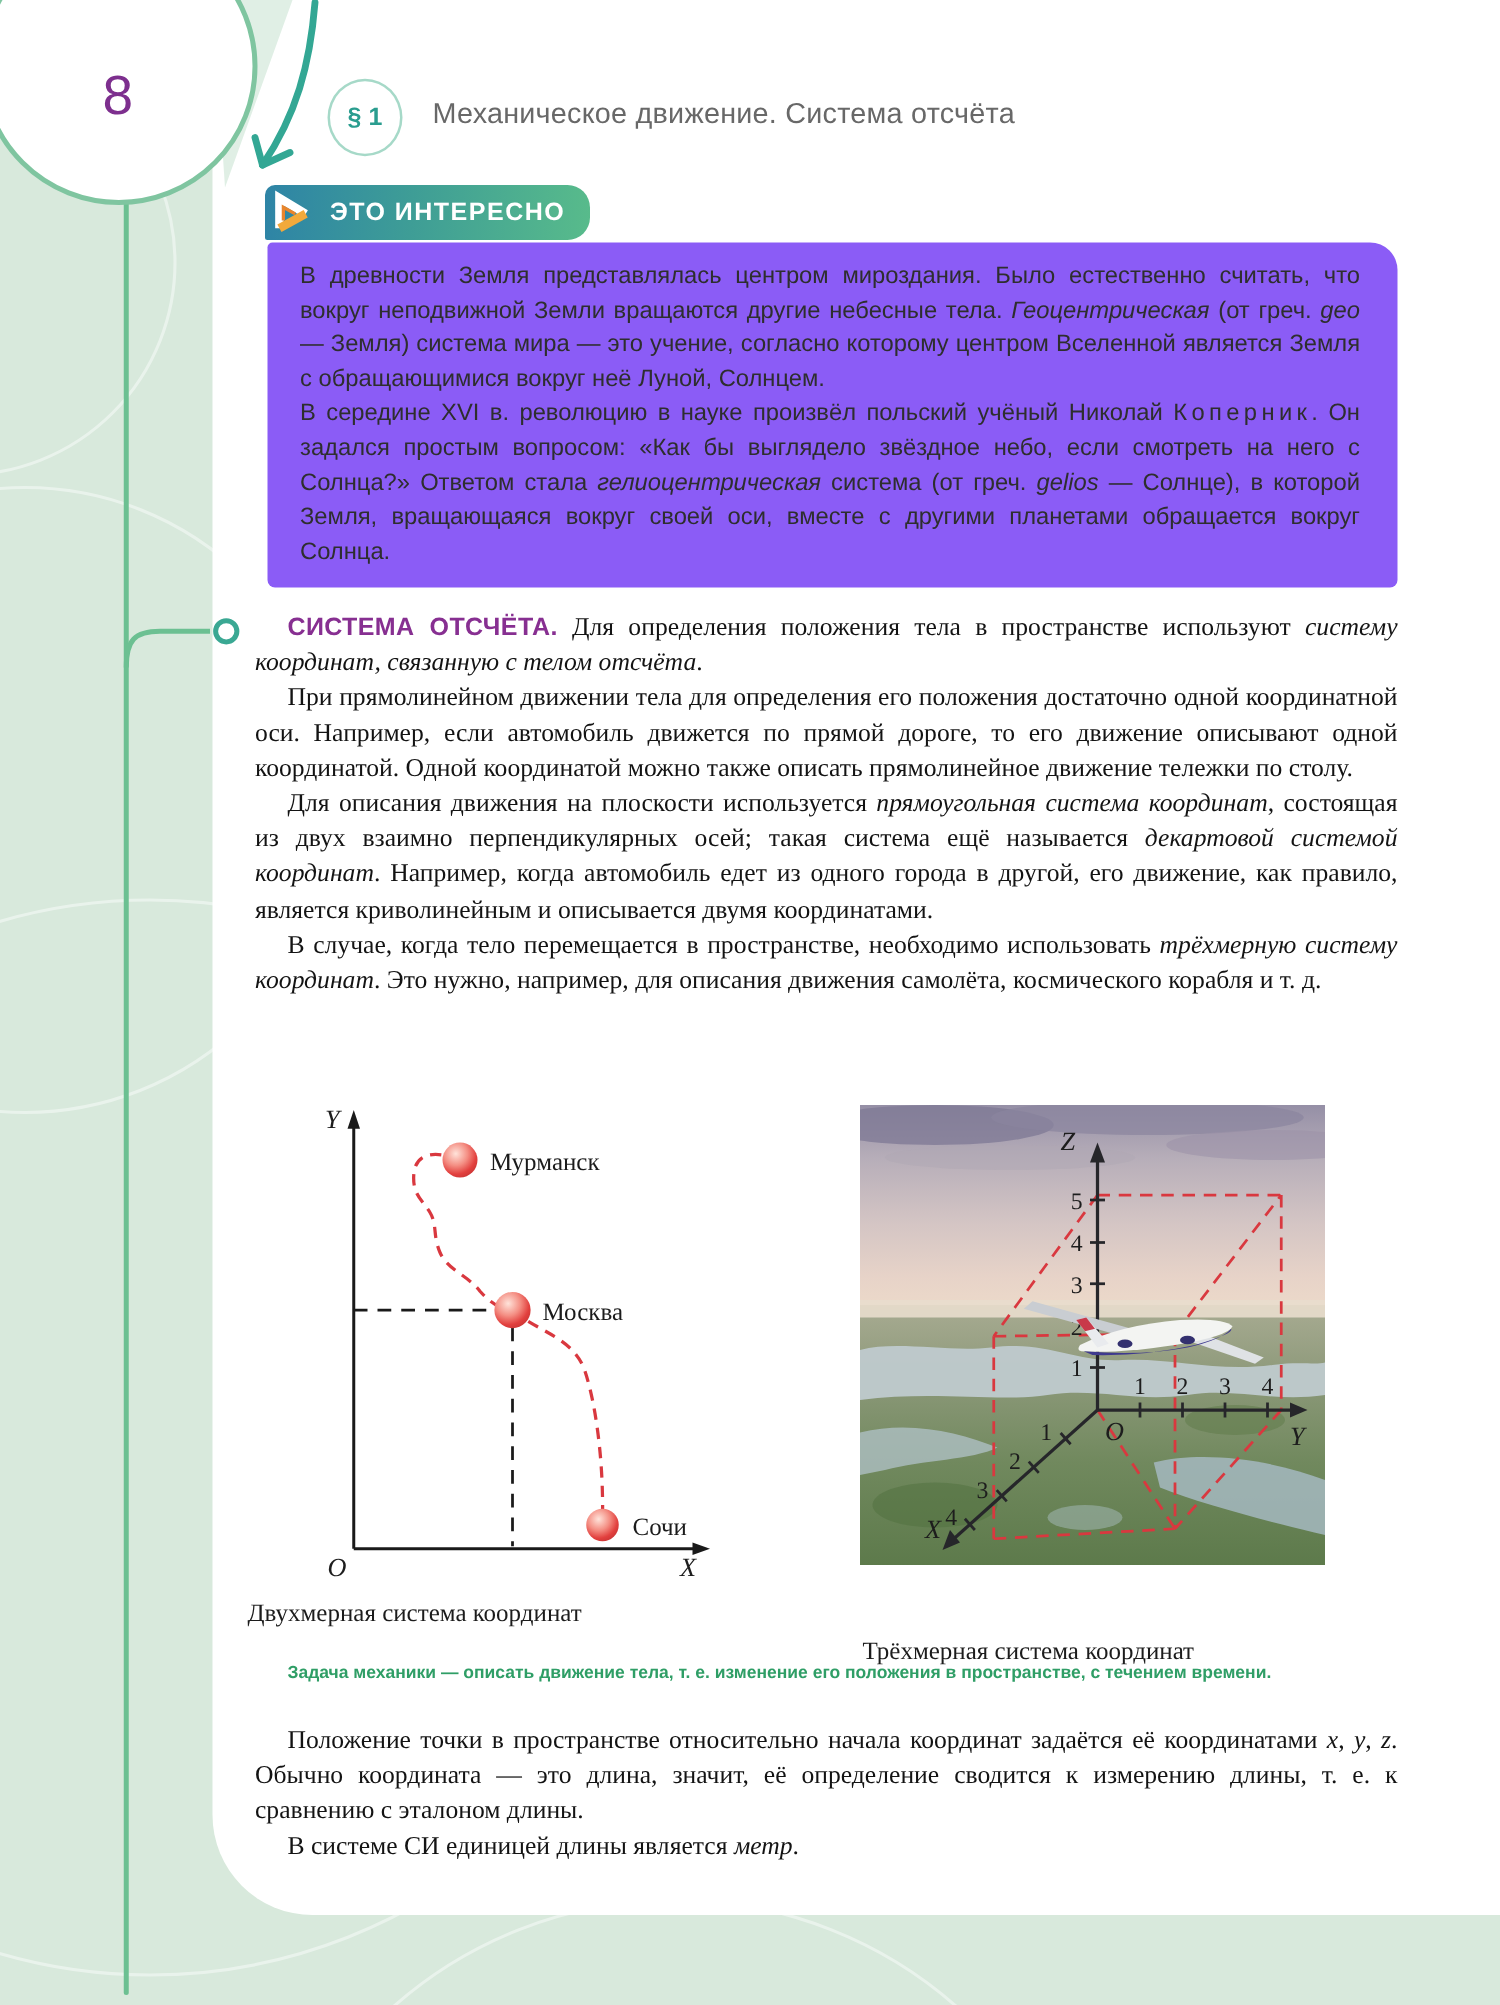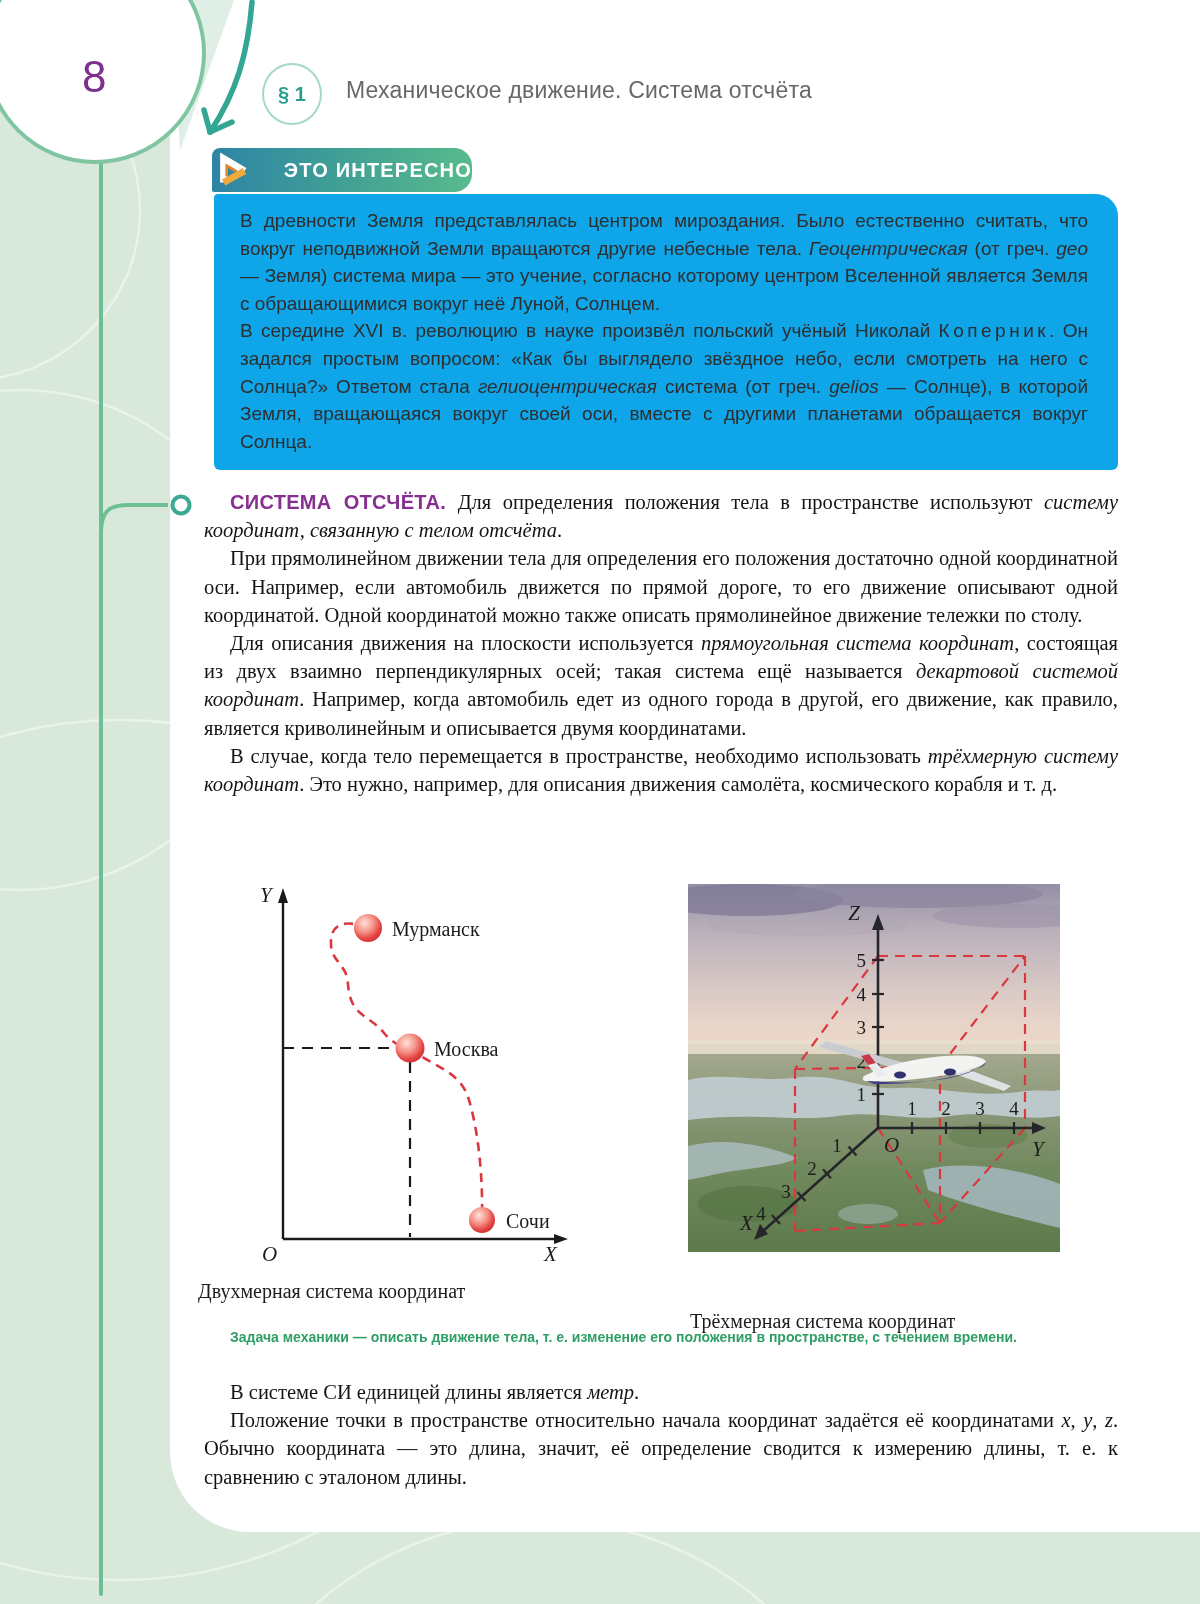--- a/index.html
+++ b/index.html
@@ -17,24 +17,24 @@
             font-size:44px;color:#7d2f8e;}
   .arrow-svg{position:absolute;left:190px;top:0;z-index:4;}
   .branch-svg{position:absolute;left:98px;top:478px;z-index:4;}
   .section-badge{position:absolute;left:262px;top:63px;width:56px;height:58px;border:2.5px solid #a6d9c8;
                  border-radius:50%;z-index:3;display:flex;align-items:center;justify-content:center;
                  font-family:"Liberation Sans",sans-serif;font-weight:bold;font-size:20px;color:#2a9d8f;}
   .page-title{position:absolute;left:346px;top:77px;z-index:3;font-family:Liberation Sans, sans-serif;
               font-size:23px;color:#686868;letter-spacing:.2px;}
   .interest-badge{position:absolute;left:212px;top:148px;width:260px;height:44px;z-index:4;
                   background:linear-gradient(93deg,#2e84a6 0%,#3e9d96 45%,#58bb8b 100%);
-                  border-radius:8px 18px 18px 2px;display:flex;align-items:center;justify-content:space-between;}
+                  border-radius:8px 18px 18px 2px;display:flex;align-items:center;}
   .interest-label{font-family:"Liberation Sans",sans-serif;font-weight:bold;font-size:20px;color:#ffffff;
                   letter-spacing:1.2px;margin-left:10px;}
-  .info-box{position:absolute;left:214px;top:194px;width:904px;height:276px;background:#0ea5e9;
+  .info-box{position:absolute;left:214px;top:194px;width:904px;height:276px;background:#8b5cf6;
             border-radius:4px 22px 6px 6px;z-index:3;box-sizing:border-box;padding:13px 30px 0 26px;}
   .info-p{margin:0;font-family:"Liberation Sans",sans-serif;font-size:19px;line-height:27.6px;
           color:#2e2e2e;text-align:justify;}
   .body-text{position:absolute;left:204px;width:914px;z-index:3;font-size:20.5px;line-height:28.2px;
              color:#131313;}
   .body-text.top-block{top:488px;}
   .body-text.bottom-block{top:1378px;}
   .para{margin:0;text-indent:26px;text-align:justify;}
   .it{font-style:italic;}
   .lead{font-family:"Liberation Sans",sans-serif;font-weight:bold;color:#872f91;letter-spacing:.3px;
@@ -262,17 +262,17 @@
       <path d="M173,172 L181,170 L188,179 L180,181 Z" fill="#c8394a"></path>
       <ellipse cx="212" cy="191" rx="6" ry="3.4" fill="#33306f"></ellipse>
       <ellipse cx="262" cy="188" rx="6" ry="3.4" fill="#33306f"></ellipse>
     </g>
   </svg>
   <div class="fig-caption" style="left:690px;width:372px;margin-top:30px;">Трёхмерная система координат</div>
 
   <div class="task-heading">Задача механики — описать движение тела, т. е. изменение его положения в пространстве, с течением времени.</div>
 
   <div class="body-text bottom-block">
+    <p class="para"><span>Положение точки в пространстве относительно начала координат задаётся её координатами </span><span class="it">x</span><span>, </span><span class="it">y</span><span>, </span><span class="it">z</span><span>.  Обычно координата — это длина, значит, её определение сводится к измерению длины, т. е. к сравнению с эталоном длины.</span></p>
     <p class="para"><span>В системе СИ единицей длины является </span><span class="it">метр</span><span>.</span></p>
-    <p class="para"><span>Положение точки в пространстве относительно начала координат задаётся её координатами </span><span class="it">x</span><span>, </span><span class="it">y</span><span>, </span><span class="it">z</span><span>.  Обычно координата — это длина, значит, её определение сводится к измерению длины, т. е. к сравнению с эталоном длины.</span></p>
   </div>
 
 </div>
 
 </body></html>

